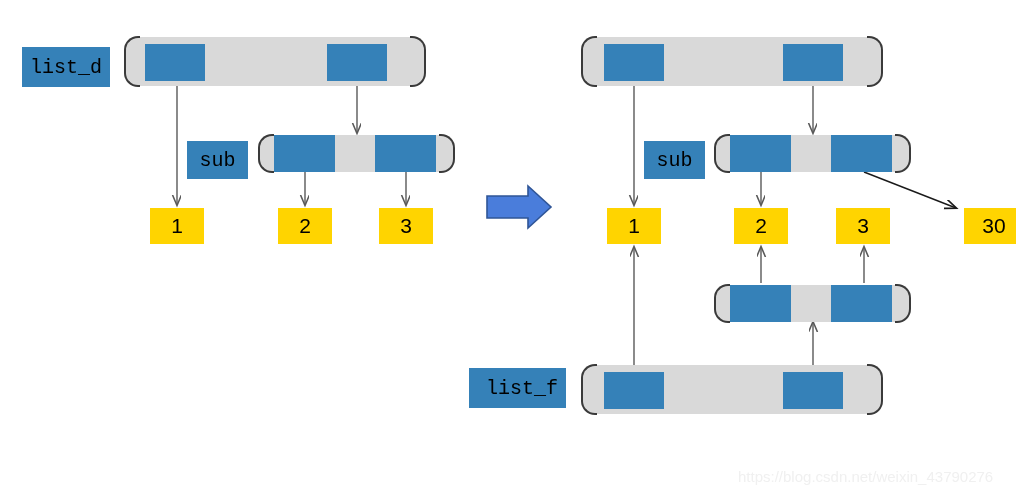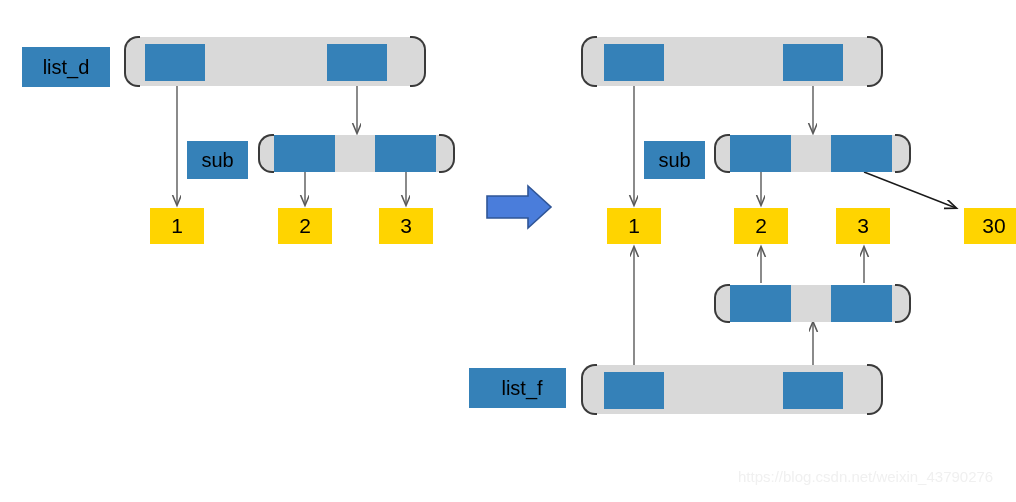--- a/index.html
+++ b/index.html
@@ -57,20 +57,21 @@
   }
   .label-box {
     position: absolute;
     background: #3581b8;
     color: #000000;
     display: flex;
     align-items: center;
     justify-content: center;
     font-size: 20px;
     letter-spacing: 0px;
+    font-family: Liberation Mono, monospace;
   }
   .val-box {
     position: absolute;
     background: #ffd400;
     color: #000000;
     display: flex;
     align-items: center;
     justify-content: center;
     font-size: 21px;
   }

